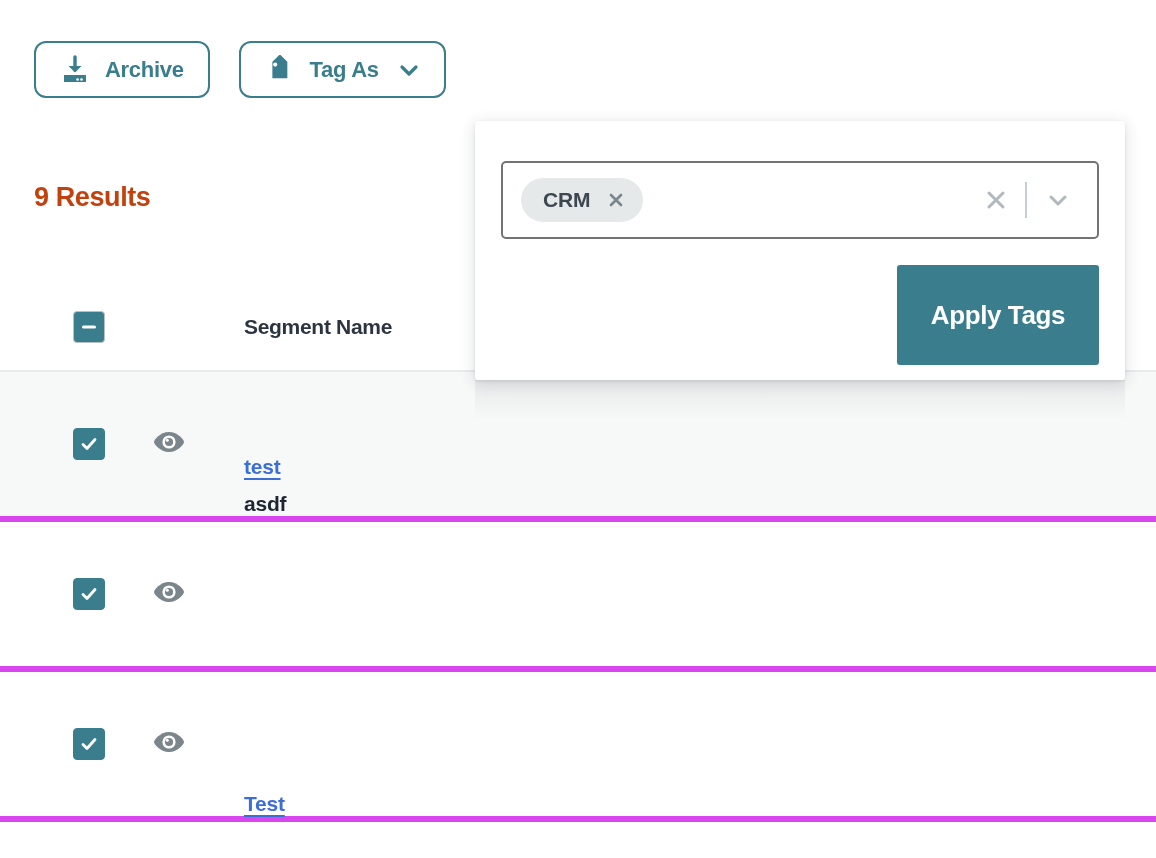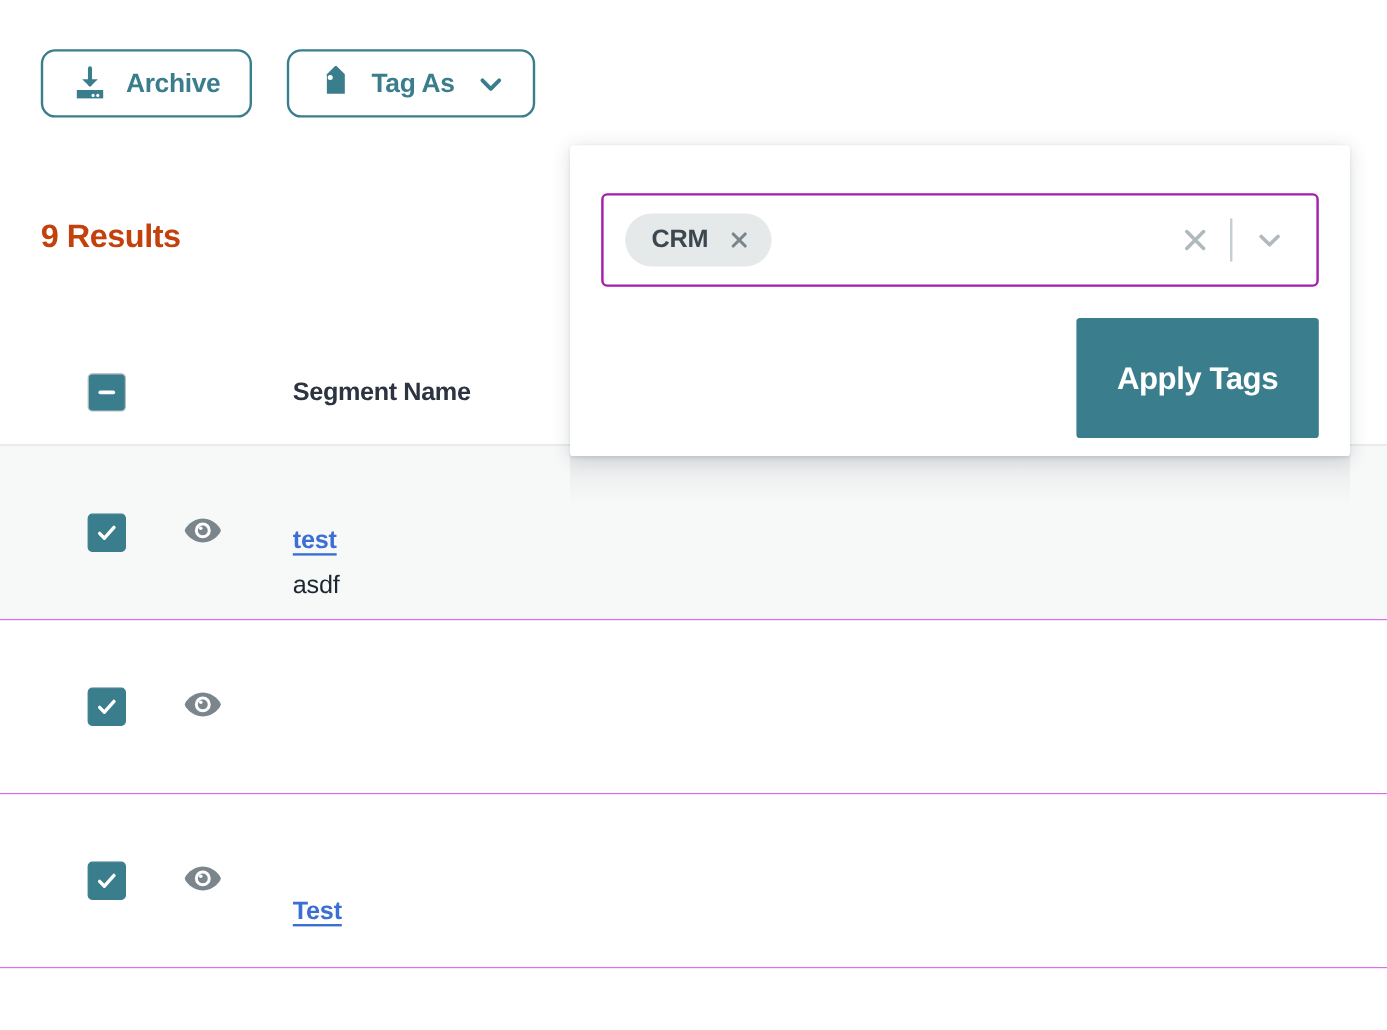--- a/index.html
+++ b/index.html
@@ -116,23 +116,23 @@
   }
   .th-label {
     font-size: 21px;
     font-weight: 700;
     color: #2b3440;
     letter-spacing: -0.3px;
   }
 
   .row {
     display: flex;
-    align-items: center;
+    align-items: flex-end;
     min-height: 144px;
-    border-bottom: 1px solid #d946ef;
+    border-bottom: 6px solid #d946ef;
     background: #ffffff;
   }
   .row.alt { background: #f7f8f8; }
   .row .col-check,
   .row .col-eye { height: 144px; }
   .row .col-name {
     padding-top: 51px;
     padding-left: 42px;
   }
   .row-link {
@@ -142,21 +142,21 @@
     color: #3b6fd4;
     text-decoration: underline;
     text-underline-offset: 4px;
     text-decoration-thickness: 2px;
     letter-spacing: -0.2px;
     cursor: pointer;
   }
   .row-sub {
     margin-top: 13px;
     font-size: 21px;
-    font-weight: 400;
+    font-weight: 700;
     color: #1d2733;
     letter-spacing: -0.2px;
   }
 
   
   .cbox {
     width: 32px; height: 32px;
     border-radius: 4px;
     display: inline-flex;
     align-items: center;
@@ -177,21 +177,21 @@
     width: 650px;
     height: 259px;
     background: #ffffff;
     border-radius: 3px;
     box-shadow: 0 3px 16px rgba(40,50,60,0.16), 0 1px 3px rgba(40,50,60,0.10);
     z-index: 20;
     padding: 40px 26px 0 26px;
   }
   .tag-select {
     height: 78px;
-    border: 2px solid #a21caf;
+    border: 2px solid #737373;
     border-radius: 5px;
     background: #ffffff;
     display: flex;
     align-items: center;
     padding: 0 10px 0 18px;
     cursor: text;
   }
   .chip {
     display: inline-flex;
     align-items: center;

